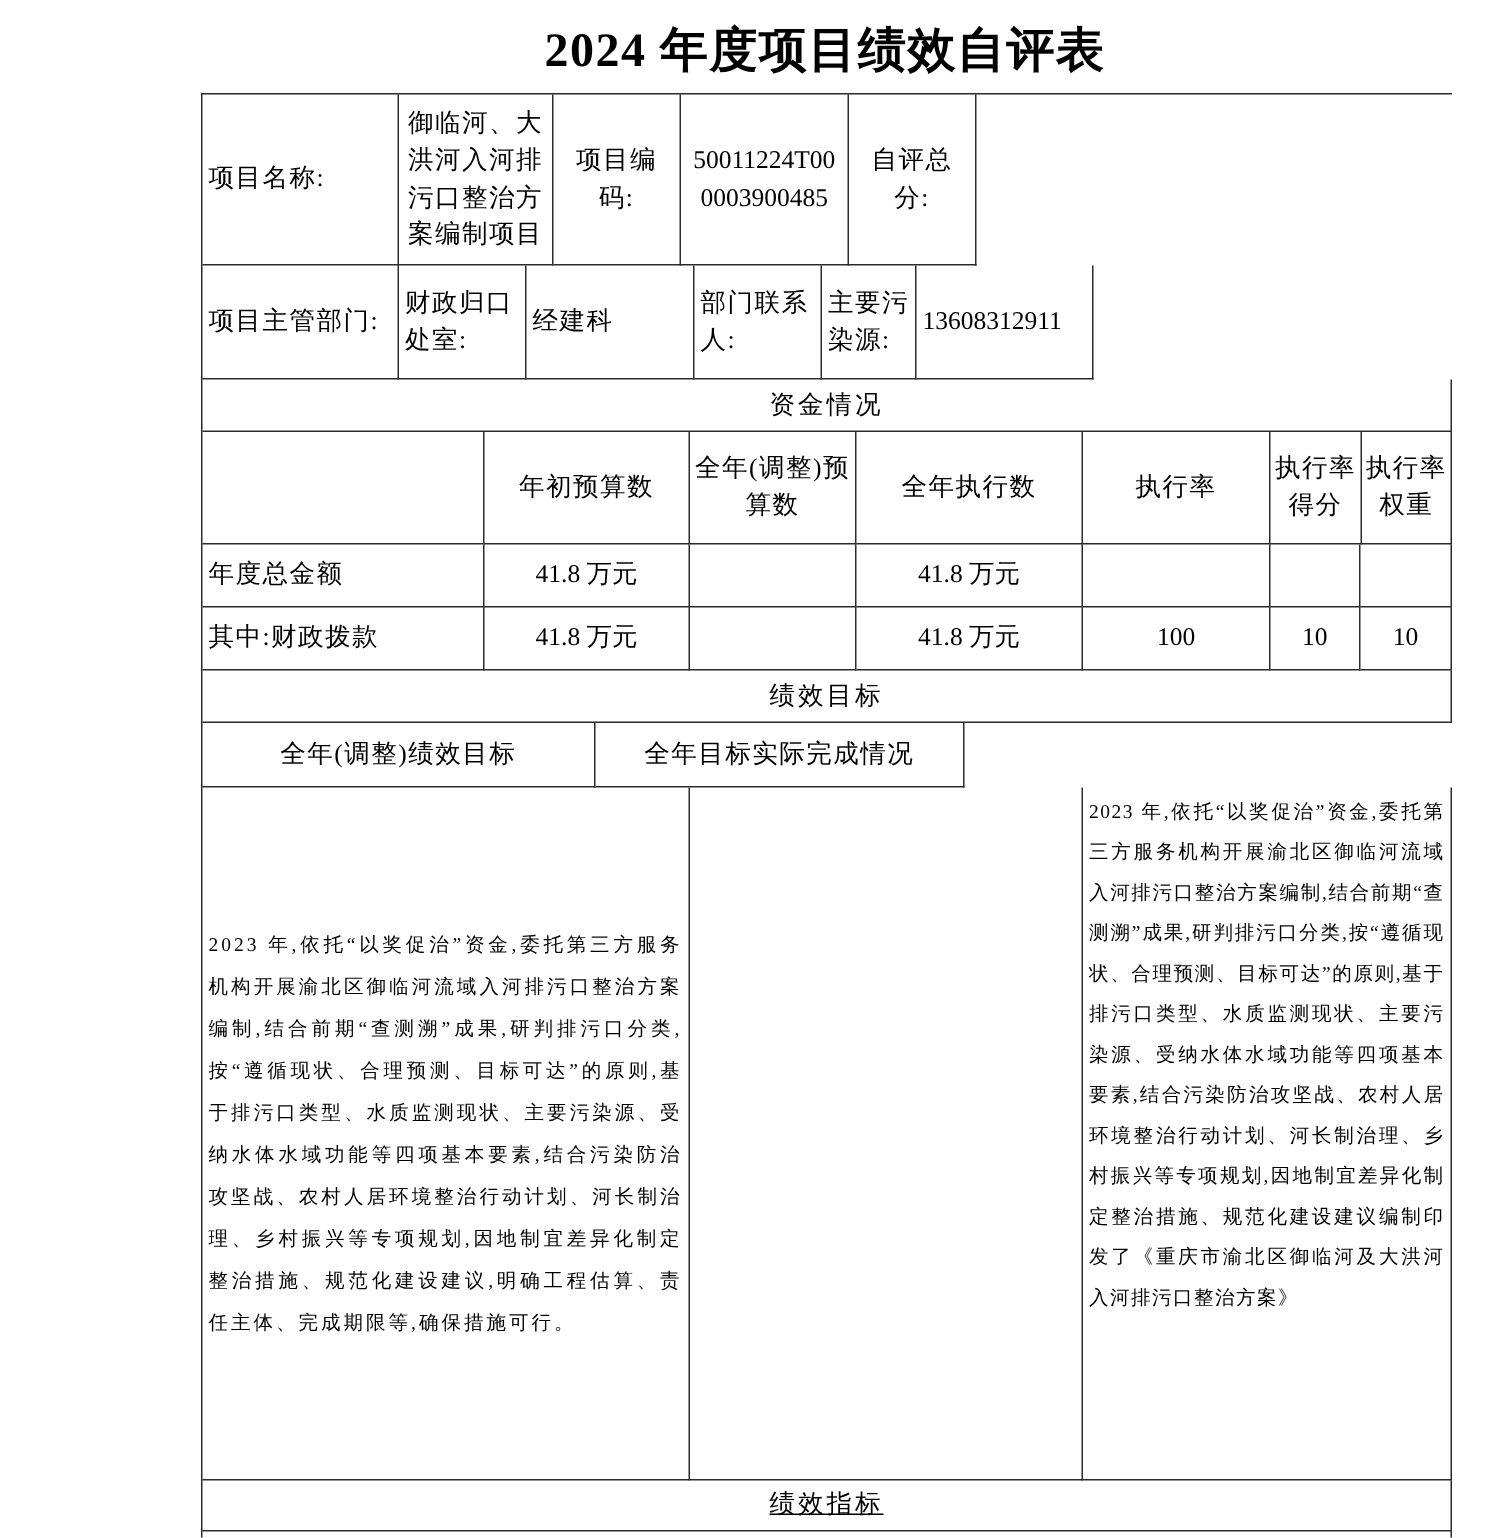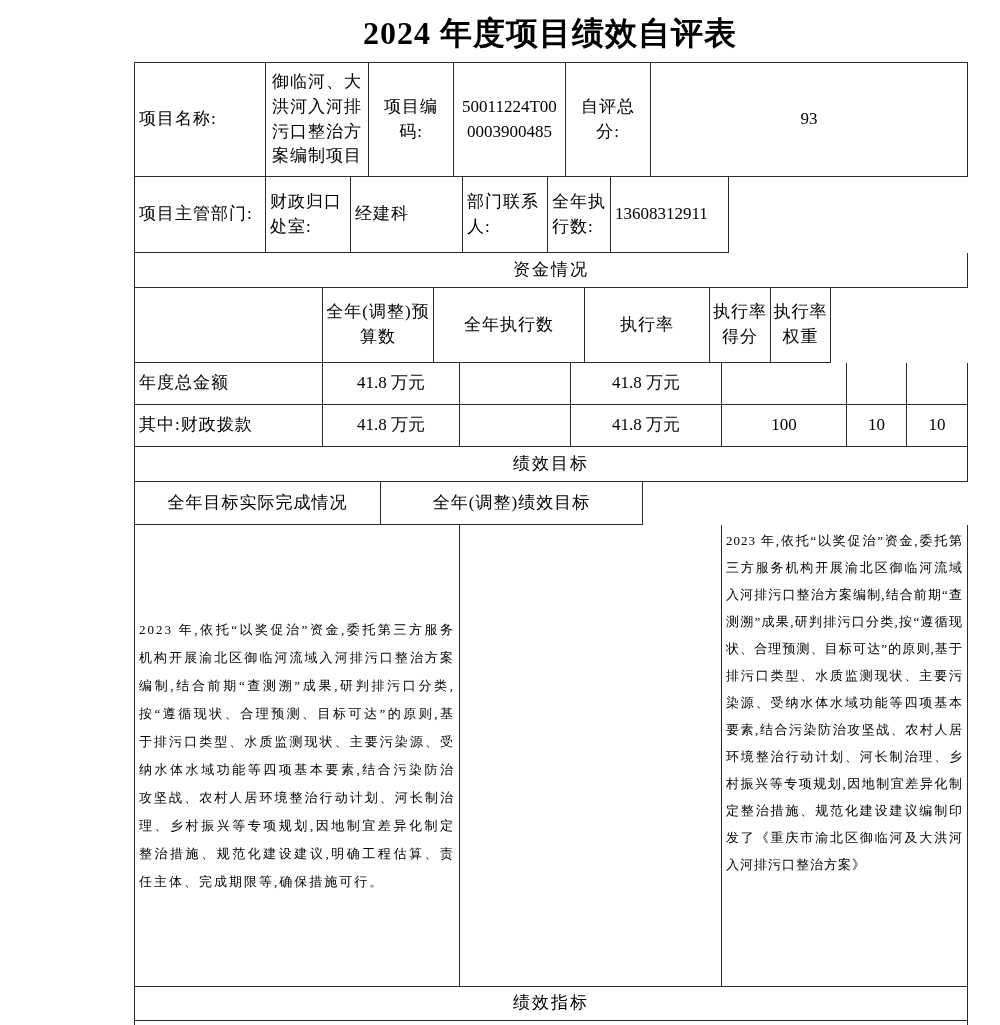--- a/index.html
+++ b/index.html
@@ -48,21 +48,21 @@
     letter-spacing: 2px;
   }
   
   .r-info1 .cell  { height: 114px; text-align: center; }
   .r-info2 .cell  { height: 76px; }
   .r-sec .cell    { height: 35px; }
   .r-fhead .cell  { height: 75px; padding: 1px 2px; }
   .r-frow .cell   { height: 42px; }
   .r-ghead .cell  { height: 43px; }
   .r-gbody .cell  { height: 462px; }
-  .r-sec2 .cell   { height: 34px; }
+  .r-sec2 .cell   { height: 34px; text-decoration: underline; }
   .r-partial .cell{ height: 5px; border-bottom: none; }
   
   .w1 { width: 131px; } .w2 { width: 103px; } .w3 { width: 85px; }
   .w4 { width: 112px; } .w5 { width: 85px; }
   .w6a { width: 317px; }                       
   .w6 { width: 136px; } .w7 { width: 63px; } .w8 { width: 118px; }
   
   .f1 { width: 188px; } .f2 { width: 137px; } .f3 { width: 111px; }
   .f4 { width: 151px; } .f5 { width: 125px; } .f6 { width: 60px; } .f7 { width: 61px; }
   
@@ -87,38 +87,38 @@
   <div class="doc-title">2024 年度项目绩效自评表</div>
 
   <div class="tbl">
 
     <div class="row r-info1">
       <div class="cell w1">项目名称:</div>
       <div class="cell w2">御临河、大洪河入河排污口整治方案编制项目</div>
       <div class="cell w3">项目编码:</div>
       <div class="cell w4 code-wrap">50011224T000003900485</div>
       <div class="cell w5">自评总分:</div>
-      <div class="cell w6a c num">93</div>
     </div>
 
     <div class="row r-info2">
       <div class="cell w1">项目主管部门:</div>
       <div class="cell w3">财政归口处室:</div>
       <div class="cell w4">经建科</div>
       <div class="cell w5">部门联系人:</div>
-      <div class="cell w7">全年执行数:</div>
+      <div class="cell w7">主要污染源:</div>
       <div class="cell w8 num">13608312911</div>
     </div>
 
     <div class="row r-sec sec-row">
       <div class="cell full">资金情况</div>
     </div>
 
     <div class="row r-fhead">
       <div class="cell f1 c"></div>
+      <div class="cell f2 c">年初预算数</div>
       <div class="cell f3 c">全年(调整)预算数</div>
       <div class="cell f4 c">全年执行数</div>
       <div class="cell f5 c">执行率</div>
       <div class="cell f7 c">执行率得分</div>
       <div class="cell f6 c">执行率权重</div>
     </div>
 
     <div class="row r-frow">
       <div class="cell f1">年度总金额</div>
       <div class="cell f2 c num">41.8 万元</div>
@@ -137,22 +137,22 @@
       <div class="cell f5 c num">100</div>
       <div class="cell f6 c num">10</div>
       <div class="cell f7 c num">10</div>
     </div>
 
     <div class="row r-sec sec-row">
       <div class="cell full">绩效目标</div>
     </div>
 
     <div class="row r-ghead">
+      <div class="cell g2 c">全年(调整)绩效目标</div>
       <div class="cell g3 c">全年目标实际完成情况</div>
-      <div class="cell g2 c">全年(调整)绩效目标</div>
     </div>
 
     <div class="row r-gbody">
       <div class="cell g1">
         <div class="goal-text">2023 年,依托“以奖促治”资金,委托第三方服务机构开展渝北区御临河流域入河排污口整治方案编制,结合前期“查测溯”成果,研判排污口分类,按“遵循现状、合理预测、目标可达”的原则,基于排污口类型、水质监测现状、主要污染源、受纳水体水域功能等四项基本要素,结合污染防治攻坚战、农村人居环境整治行动计划、河长制治理、乡村振兴等专项规划,因地制宜差异化制定整治措施、规范化建设建议,明确工程估算、责任主体、完成期限等,确保措施可行。</div>
       </div>
       <div class="cell g2">
         <div class="goal-text"></div>
       </div>
       <div class="cell g3 top">

